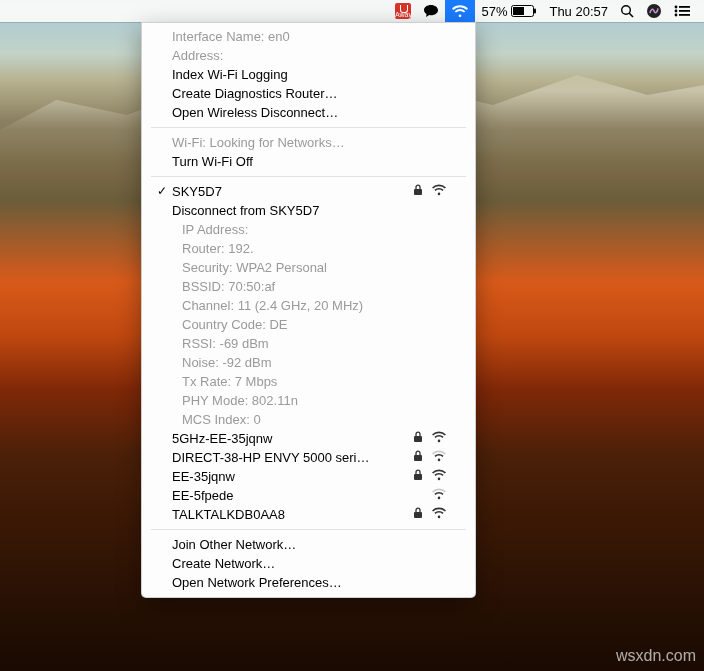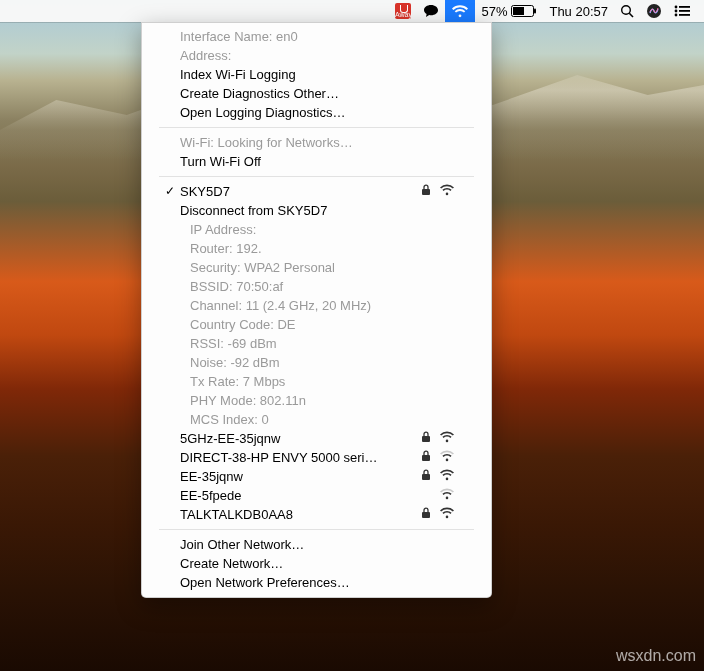--- a/index.html
+++ b/index.html
@@ -16,21 +16,21 @@
     background:linear-gradient(to bottom,rgba(255,255,255,0) 0%,rgba(220,215,195,.6) 30%,rgba(150,140,110,.4) 70%,rgba(0,0,0,0) 100%);
     clip-path:polygon(0 70%,8% 40%,18% 55%,30% 25%,42% 50%,55% 20%,70% 45%,82% 15%,92% 35%,100% 25%,100% 100%,0 100%);
   }
   .menubar{position:absolute;top:0;left:0;right:0;height:22px;background:rgba(248,248,248,.97);box-shadow:0 1px 0 rgba(0,0,0,.15);display:flex;align-items:center;justify-content:flex-end;padding:0 8px;font-size:13px;}
   .menubar .item{display:flex;align-items:center;height:26px;padding:16px 6px;}
   .menubar .item.active{background:#1a7bff;color:#fff;}
   .menubar svg{display:block;}
   .away-badge{width:16px;height:16px;background:#d8342a;border-radius:2px;font-size:7px;color:#fff;display:flex;align-items:flex-end;justify-content:center;padding-bottom:1px;box-sizing:border-box;position:relative;}
   .away-badge::before{content:"";position:absolute;top:2px;left:5px;width:6px;height:7px;border:1px solid #fff;border-top:none;border-radius:0 0 3px 3px;}
 
-  .dropdown{position:absolute;top:22px;left:141px;width:317px;background:#fdfdfd;border:1px solid rgba(0,0,0,.18);border-radius:0 0 5px 5px;box-shadow:0 8px 24px rgba(0,0,0,.35);padding:4px 16px 5px;}
+  .dropdown{position:absolute;top:22px;left:141px;width:317px;background:#fdfdfd;border:1px solid rgba(0,0,0,.18);border-radius:0 0 5px 5px;box-shadow:0 8px 24px rgba(0,0,0,.35);padding:4px 8px 5px;}
   .row{display:flex;align-items:center;height:19px;padding:0 20px 0 22px;position:relative;white-space:nowrap;}
   .row.disabled{color:#9a9a9a;}
   .row .chk{position:absolute;left:7px;top:2px;font-size:12px;}
   .row .label{flex:1;overflow:hidden;text-overflow:ellipsis;}
   .row .icons{display:flex;align-items:center;gap:8px;margin-left:8px;}
   .sep{height:1px;background:#e2e2e2;margin:5px 1px;}
   .wifi-arcs{width:16px;height:12px;}
   .watermark{position:absolute;right:8px;bottom:6px;font-size:16px;color:rgba(255,255,255,.65);}
 </style>
 </head>
@@ -91,24 +91,24 @@
     <div class="row disabled">
         <span class="label">Interface Name: en0</span>
       </div>
     <div class="row disabled">
         <span class="label">Address:</span>
       </div>
     <div class="row">
         <span class="label">Index Wi-Fi Logging</span>
       </div>
     <div class="row">
-        <span class="label">Create Diagnostics Other…</span>
-      </div>
-    <div class="row">
-        <span class="label">Open Logging Diagnostics…</span>
+        <span class="label">Create Diagnostics Router…</span>
+      </div>
+    <div class="row">
+        <span class="label">Open Wireless Disconnect…</span>
       </div>
     <div class="sep"></div>
     <div class="row disabled">
         <span class="label">Wi-Fi: Looking for Networks…</span>
       </div>
     <div class="row">
         <span class="label">Turn Wi-Fi Off</span>
       </div>
     <div class="sep"></div>
 

